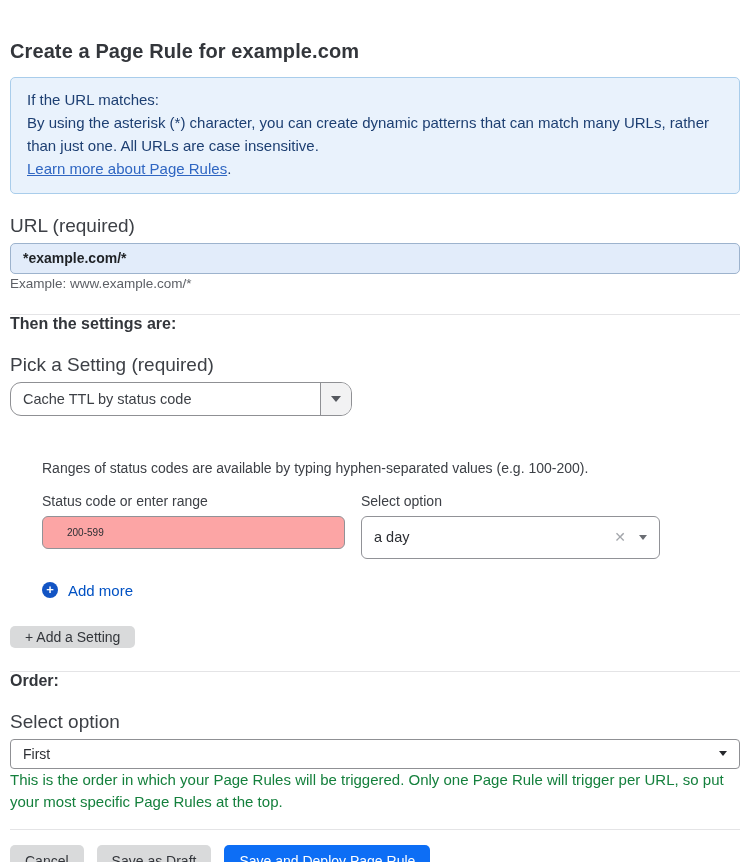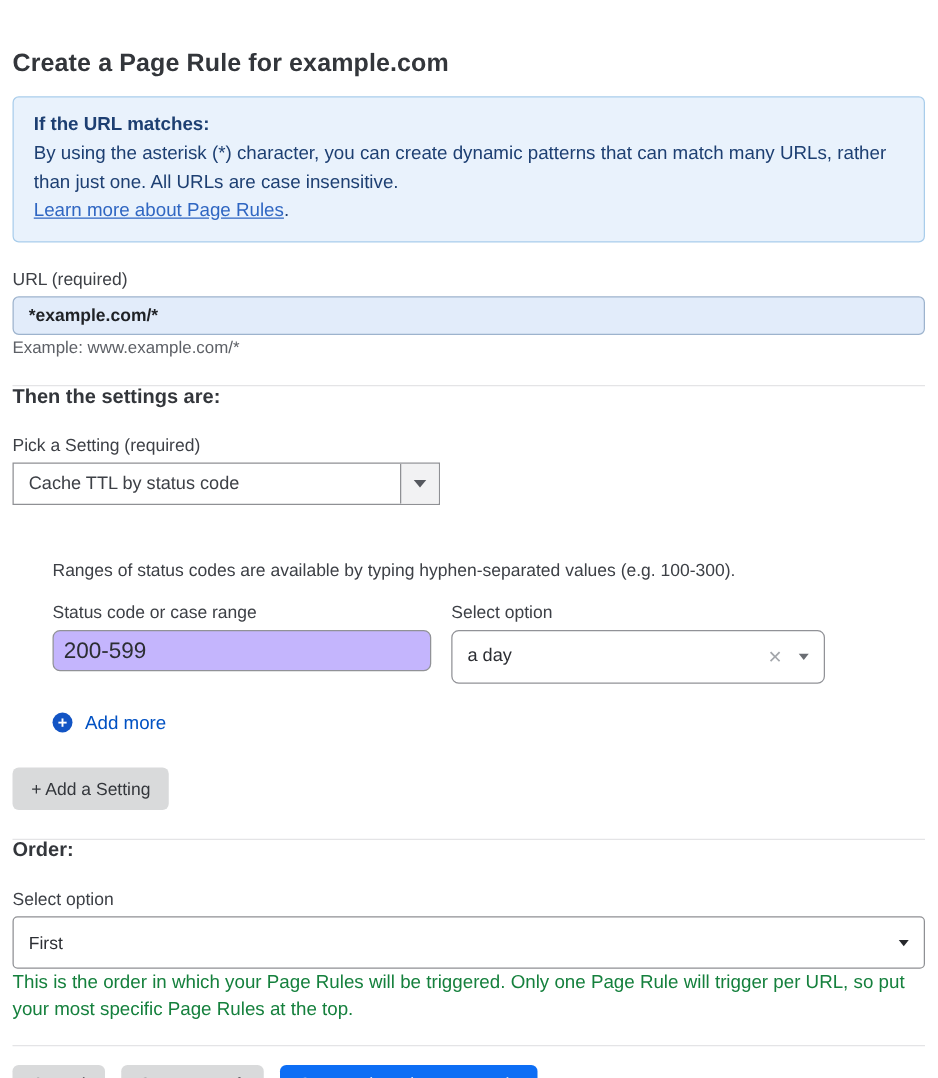--- a/index.html
+++ b/index.html
@@ -24,27 +24,27 @@
   .info-box {
     margin-top: 14px;
     background: #e9f2fc;
     border: 1px solid #a9cdeb;
     border-radius: 5px;
     padding: 11px 16px 12px 16px;
     color: #1d3f72;
     font-size: 15px;
     line-height: 1.53;
   }
-  .info-heading { font-weight: 700; }
+  .info-heading { font-weight: 400; }
   .info-link { color: #2f66c2; text-decoration: underline; cursor: pointer; }
   .info-link-suffix { color: #1d3f72; }
 
   .field-label {
     display: block;
-    font-size: 14px;
+    font-size: 19px;
     color: #3d4046;
     margin-top: 21px;
     margin-bottom: 6px;
   }
 
   .url-input {
     width: 100%;
     height: 31px;
     background: #e2ecfa;
     border: 1px solid #9db3cd;
@@ -72,21 +72,21 @@
     font-size: 16px;
     font-weight: 700;
     color: #33363b;
   }
 
   
   .setting-picker {
     width: 342px;
     height: 34px;
     border: 1px solid #8f9094;
-    border-radius: 0;
+    border-radius: 11px;
     background: #ffffff;
     display: flex;
     align-items: stretch;
     overflow: hidden;
     cursor: pointer;
   }
   .picker-value {
     flex: 1;
     display: flex;
     align-items: center;
@@ -127,26 +127,26 @@
 
   .columns { display: flex; gap: 16px; margin-top: 17px; }
   .col .field-label { margin-top: 0; margin-bottom: 7px; font-size: 14px; }
   .status-col { width: 303px; }
   .ttl-col { width: 299px; }
   .text-input {
     width: 100%;
     height: 33px;
     border: 1px solid #919297;
     border-radius: 6px;
-    padding: 0 8px;
+    padding: 0 24px;
     font-family: "Liberation Sans", sans-serif;
-    font-size: 18px;
+    font-size: 10px;
     color: #2c2e33;
     outline: none;
-    background: #c4b5fd;
+    background: #fca5a5;
   }
   .combo {
     width: 100%;
     height: 43px;
     border: 1px solid #919297;
     border-radius: 6px;
     background: #fff;
     display: flex;
     align-items: center;
     padding: 0 12px;
@@ -177,30 +177,30 @@
     text-align: center;
     display: inline-block;
   }
 
   .btn {
     border: none;
     border-radius: 5px;
     font-family: "Liberation Sans", sans-serif;
     font-size: 14px;
     padding: 0 15px;
-    height: 34px;
+    height: 22px;
     cursor: pointer;
   }
   .btn.gray { background: #d9dadb; color: #33363b; }
   .btn.primary { background: #0d6ef5; color: #ffffff; }
   .add-setting-btn { margin-top: 27px; }
 
   .order-select {
     width: 100%;
-    height: 42px;
+    height: 30px;
     border: 1px solid #8f9094;
     border-radius: 4px;
     background: #fff;
     display: flex;
     align-items: center;
     justify-content: space-between;
     padding: 0 12px;
     font-size: 14px;
     color: #2c2e33;
     cursor: pointer;
@@ -245,25 +245,25 @@
 
   <label class="field-label">Pick a Setting (required)</label>
   <div class="setting-picker">
     <span class="picker-value">Cache TTL by status code</span>
     <span class="picker-arrow-seg">
       <span class="caret-down"></span>
     </span>
   </div>
 
   <div class="indent-block">
-    <p class="range-hint">Ranges of status codes are available by typing hyphen-separated values (e.g. 100-300).</p>
+    <p class="range-hint">Ranges of status codes are available by typing hyphen-separated values (e.g. 100-200).</p>
 
     <div class="columns">
       <div class="col status-col">
-        <label class="field-label">Status code or case range</label>
+        <label class="field-label">Status code or enter range</label>
         <input type="text" class="text-input" value="200-599" style="">
       </div>
       <div class="col ttl-col">
         <label class="field-label">Select option</label>
         <div class="combo">
           <span class="combo-value">a day</span>
           <span class="combo-icons">
             <span class="clear-x">✕</span>
             <span class="caret-down small"></span>
           </span>

